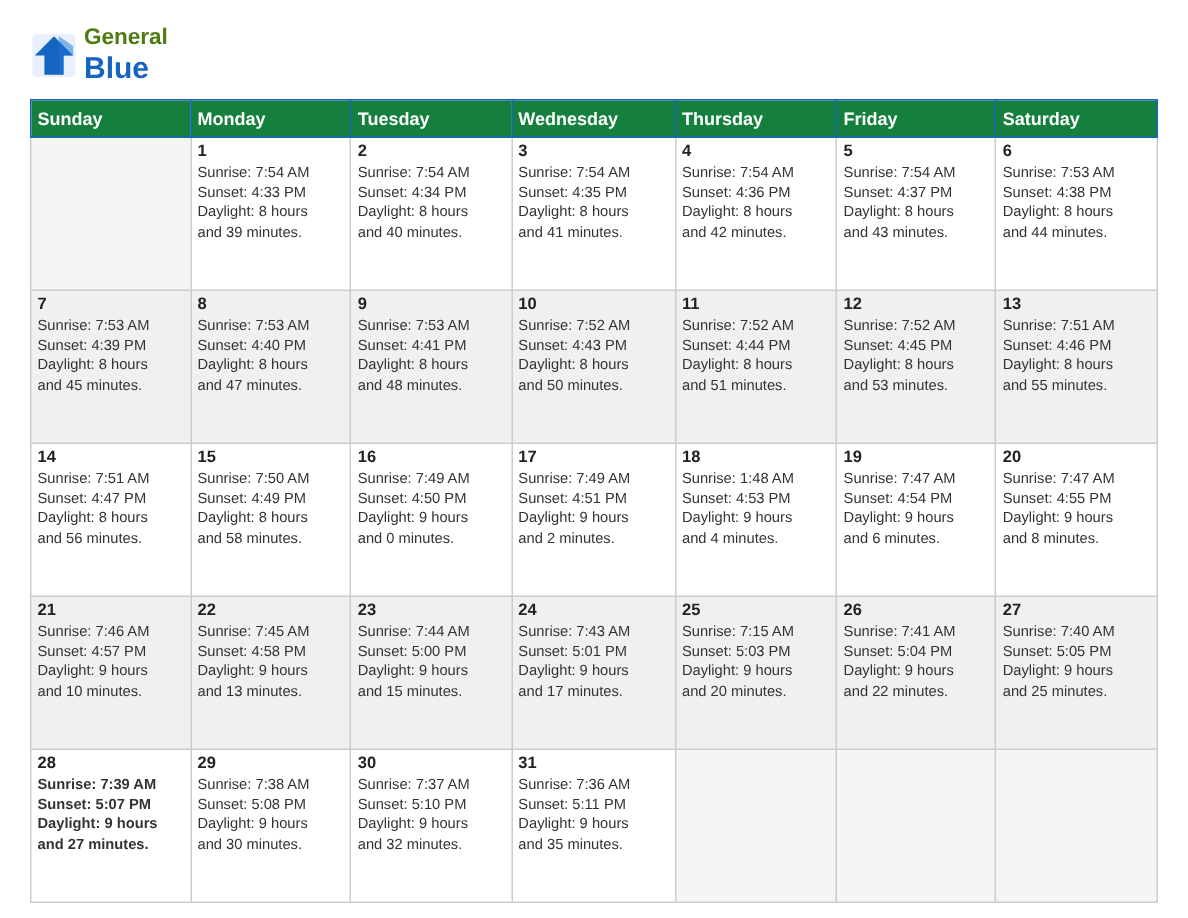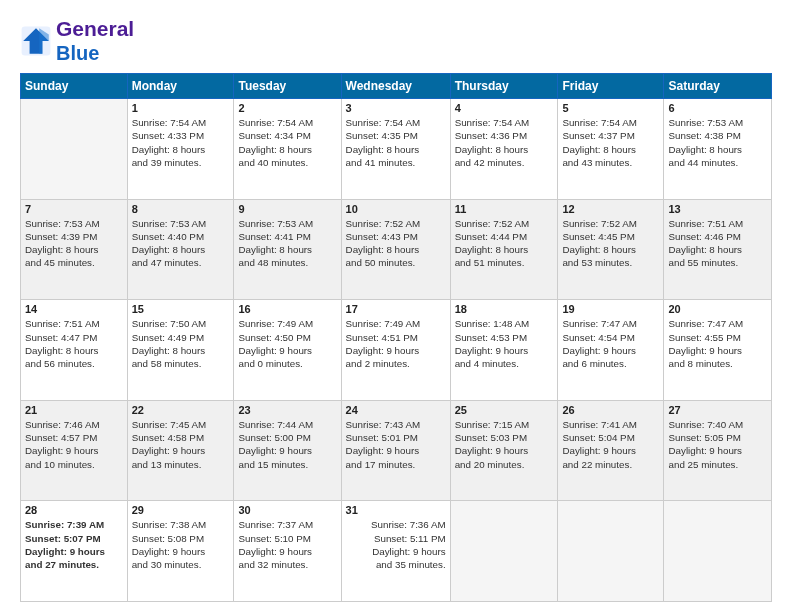--- a/index.html
+++ b/index.html
@@ -45,21 +45,21 @@
       color: #555;
       margin-top: 2px;
     }
     .calendar {
       flex: 1;
       border-collapse: collapse;
       width: 100%;
       font-size: 10.5px;
     }
     .calendar th {
-      background: #0369a1;
+      background: #15803d;
       color: #fff;
       padding: 5px 4px;
       text-align: left;
       font-size: 12px;
       font-weight: bold;
       border: 1px solid #1565c0;
     }
     .calendar td {
       border: 1px solid #ccc;
       vertical-align: top;
@@ -92,21 +92,21 @@
 
 <div class="page">
   <div class="header">
     <div class="logo">
       <svg class="logo-icon" viewBox="0 0 40 40">
         <rect x="2" y="2" width="36" height="36" rx="4" fill="#e8f0fe"></rect>
         <polygon points="20,4 36,20 28,20 28,36 12,36 12,20 4,20" fill="#1565c0"></polygon>
         <polygon points="24,4 36,12 36,20 28,20 28,36 24,36" fill="#1976d2" opacity="0.5"></polygon>
       </svg>
       <div>
-        <div style="font-size:21px;font-weight:bold;color:#4c1d95;line-height:1.2;">General</div>
+        <div style="font-size:15px;font-weight:bold;color:#4d7c0f;line-height:1.2;">General</div>
         <div style="font-size:20px;font-weight:bold;color:#1565c0;line-height:1.2;">Blue</div>
       </div>
     </div>
     <div class="title-block">
       <div class="main-title"></div>
       <div class="subtitle"></div>
     </div>
   </div>
 
   <table class="calendar">
@@ -337,21 +337,21 @@
           </td>
           <td>
             <div class="day-num">30</div>
             <div class="day-info" style="white-space: pre-line;">Sunrise: 7:37 AM
 Sunset: 5:10 PM
 Daylight: 9 hours
 and 32 minutes.</div>
           </td>
           <td>
             <div class="day-num">31</div>
-            <div class="day-info" style="white-space: pre-line; text-align: right;">Sunrise: 7:36 AM
+            <div class="day-info" style="white-space: pre-line;">Sunrise: 7:36 AM
 Sunset: 5:11 PM
 Daylight: 9 hours
 and 35 minutes.</div>
           </td>
           <td class="empty"></td>
           <td class="empty"></td>
           <td class="empty"></td>
         </tr>
       </tbody>
   </table>

